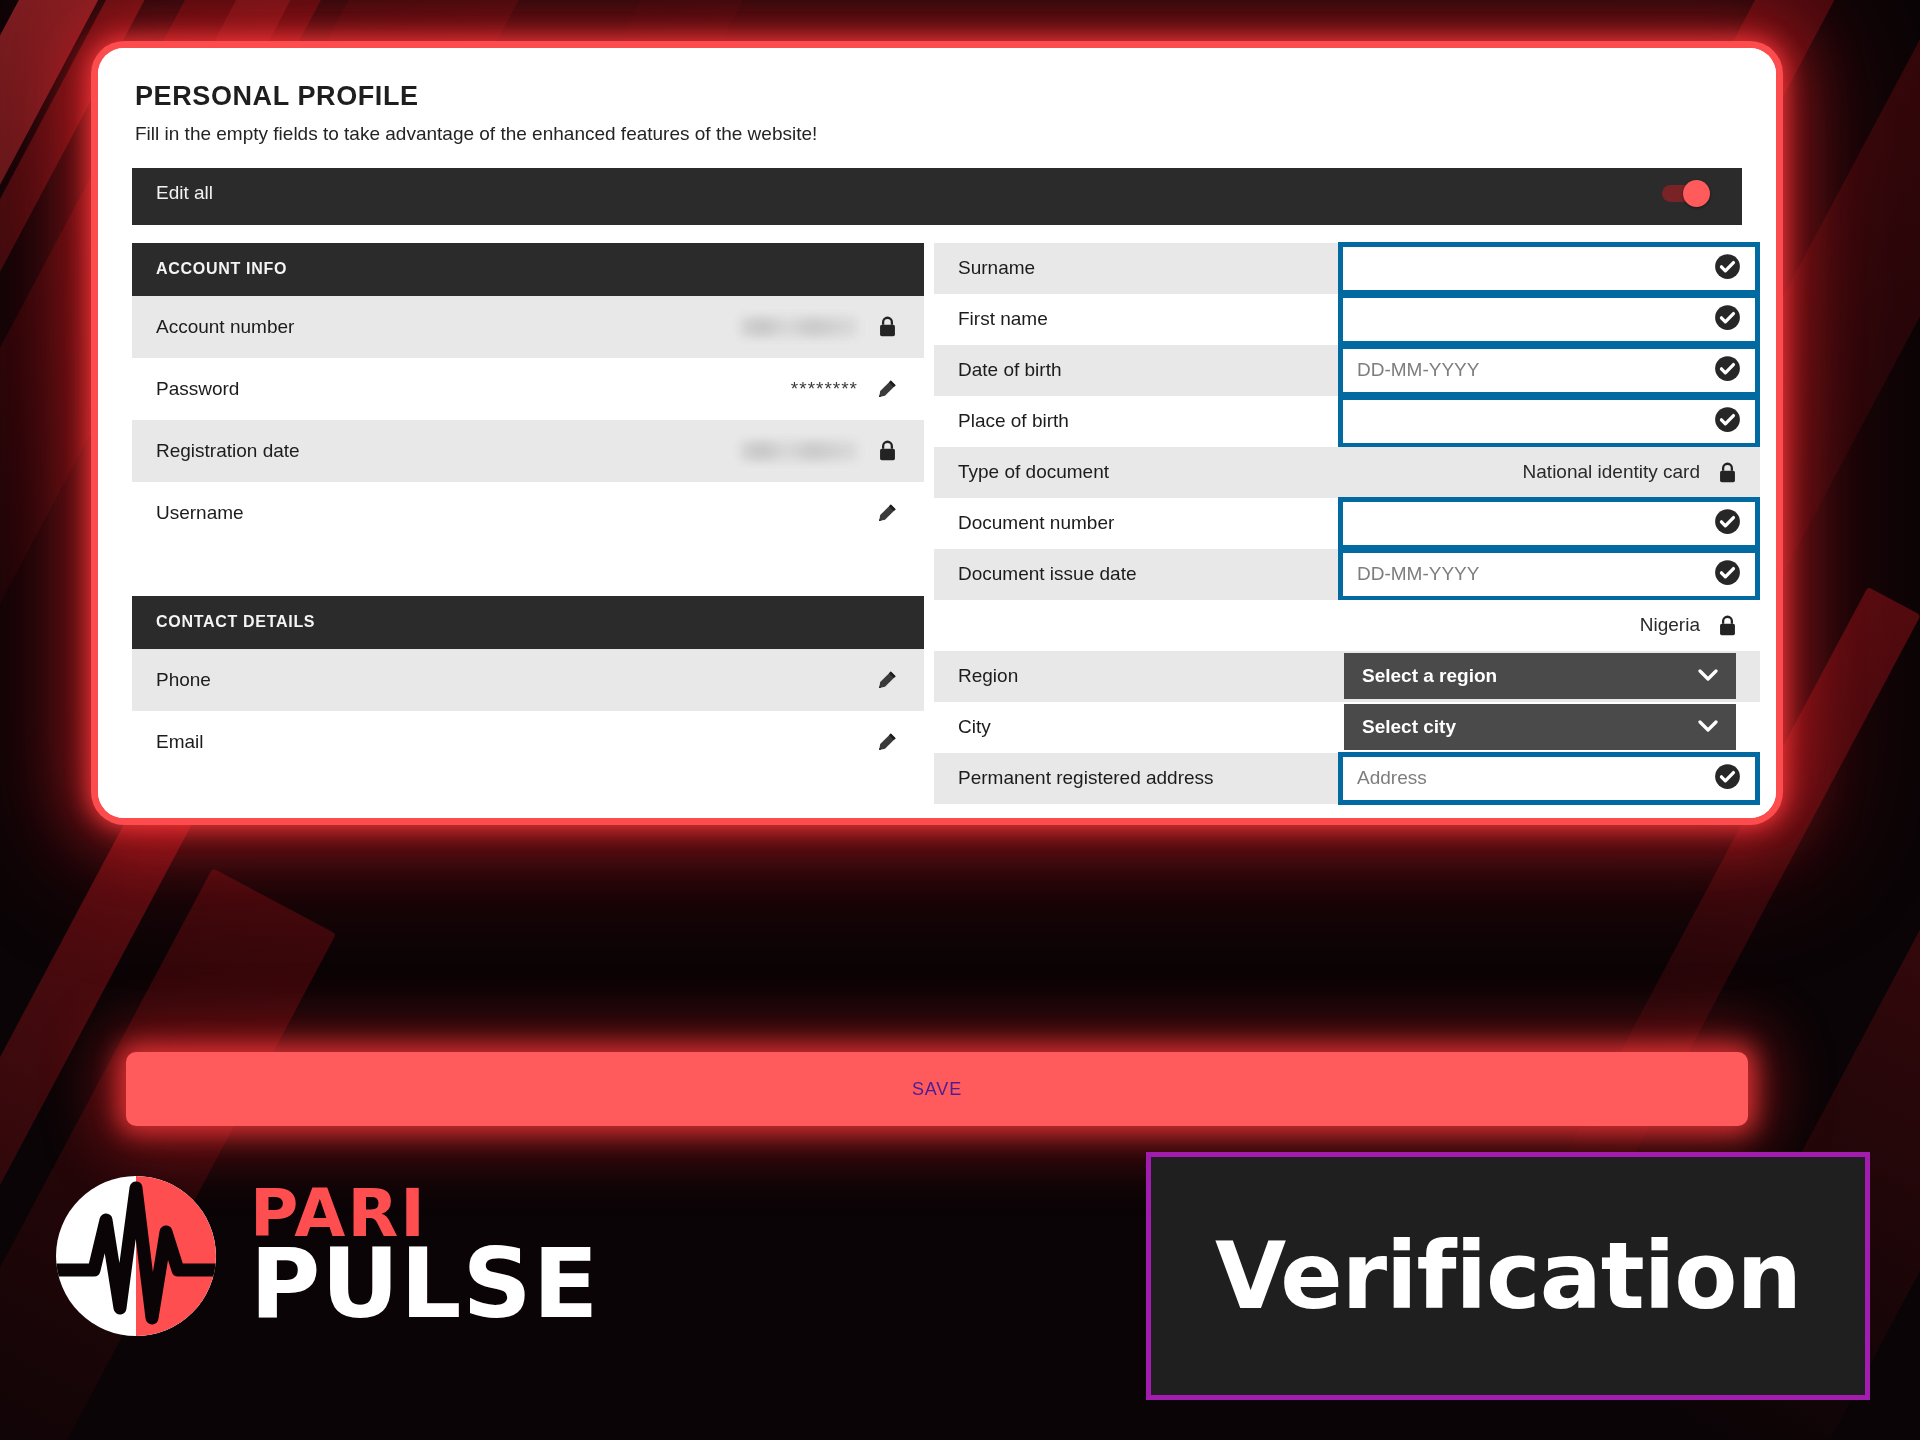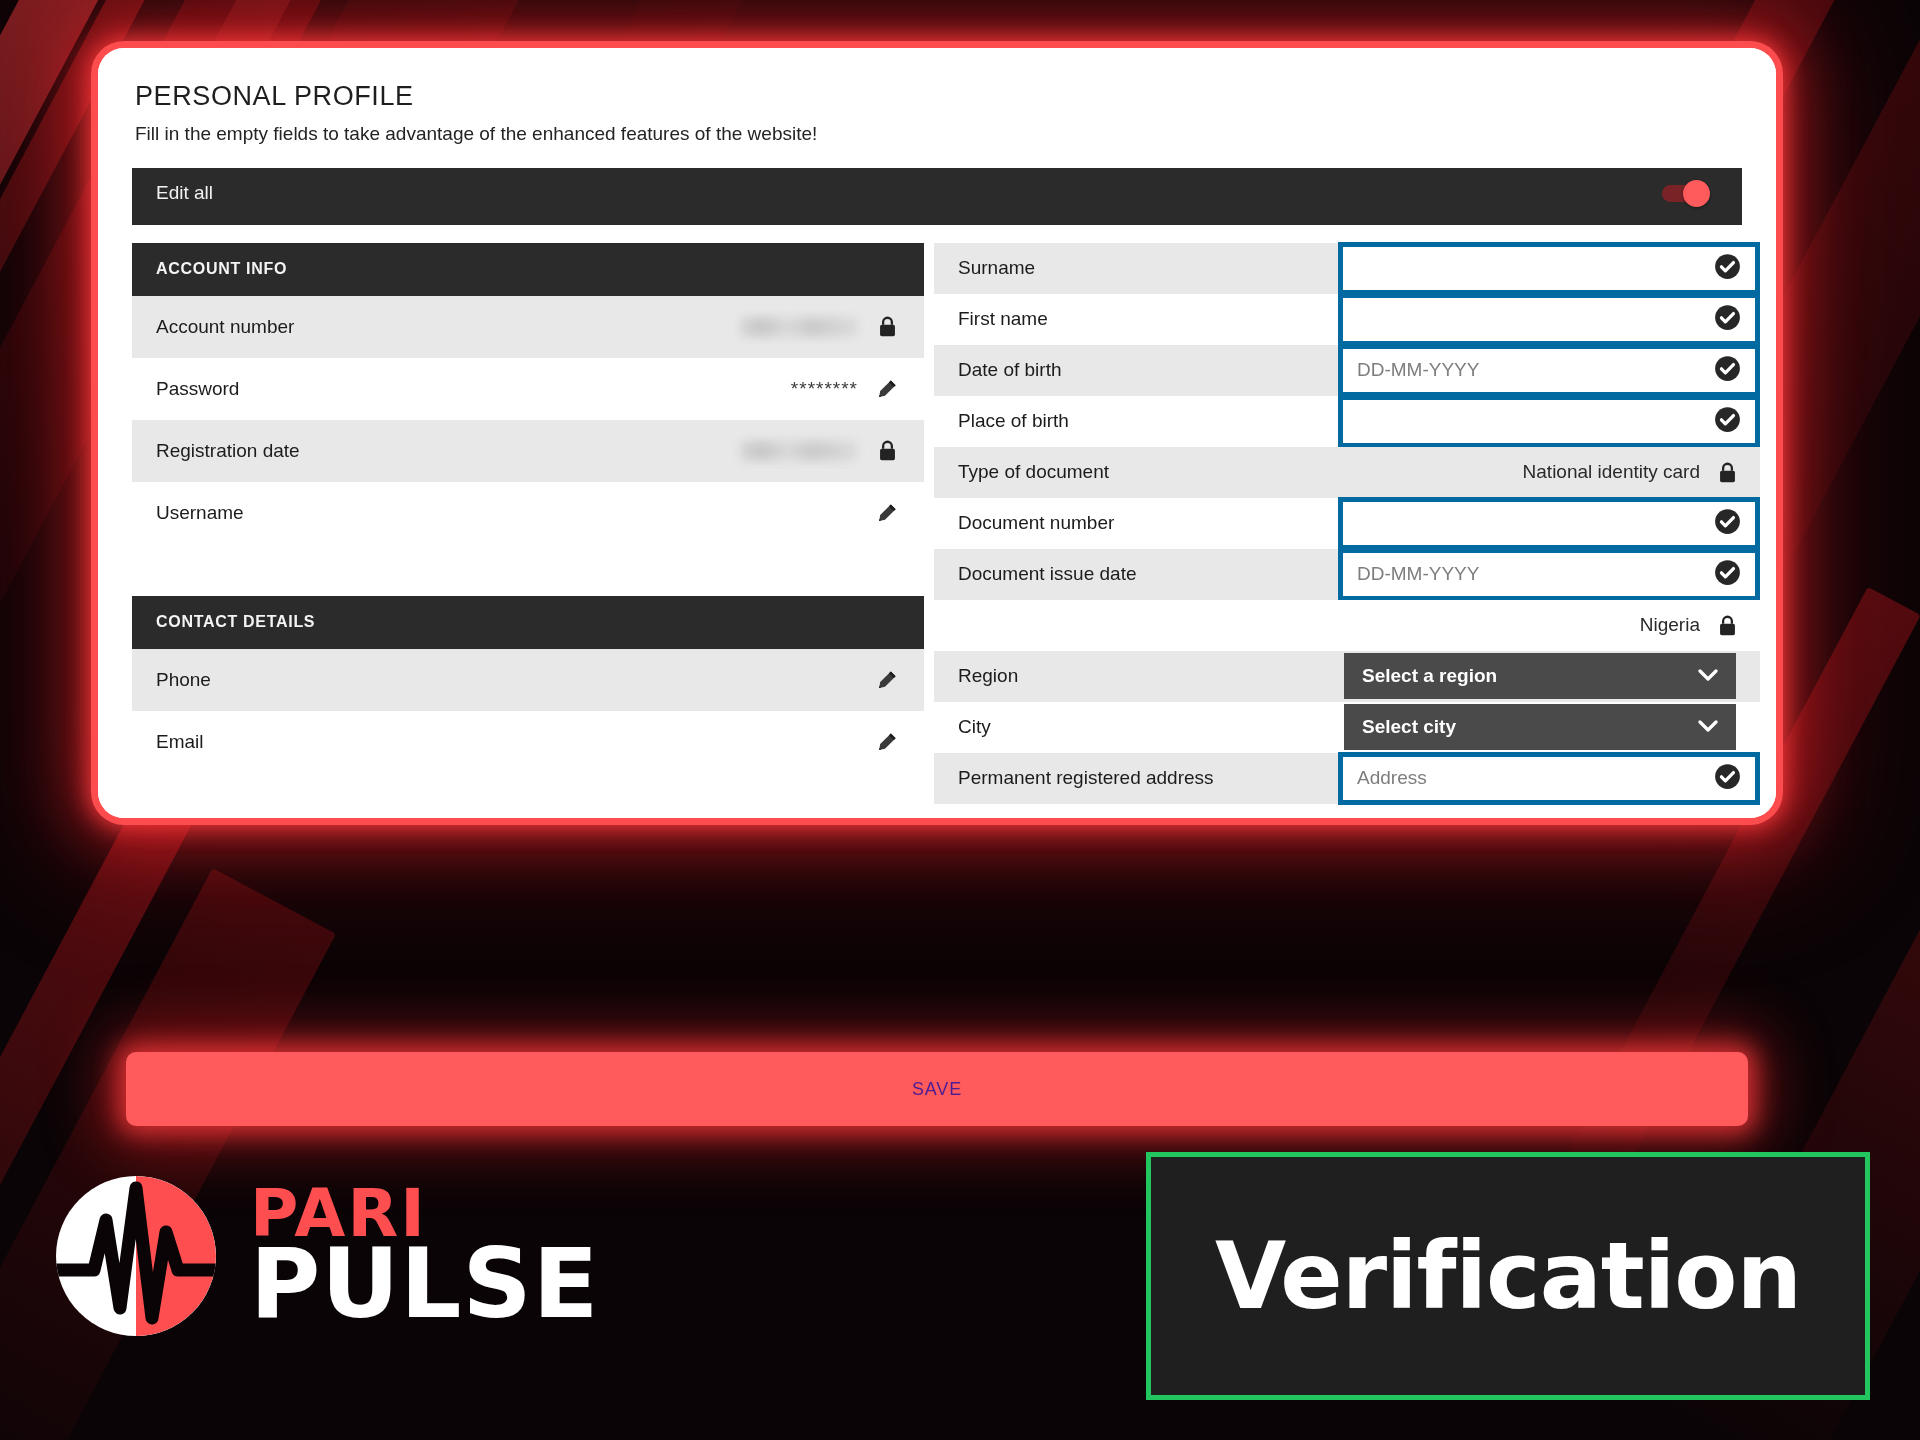--- a/index.html
+++ b/index.html
@@ -59,21 +59,21 @@
     border-radius: 26px;
     background: #ffffff;
     overflow: hidden;
     padding: 34px 34px 0 34px;
   }
 
   .page-title {
     font-size: 27px;
     letter-spacing: 0.6px;
     color: #1e1e1e;
-    font-weight: 400;
+    font-weight: 700;
     line-height: 1.1;
     margin-left: 3px;
   }
   .page-subtitle {
     font-size: 19px;
     color: #242424;
     margin-top: 11px;
     margin-left: 3px;
     font-weight: 400;
   }
@@ -306,21 +306,21 @@
   }
 
   
   #verification-badge {
     position: absolute;
     left: 1146px;
     top: 1152px;
     width: 724px;
     height: 248px;
     background: #1f1f1f;
-    border: 5px solid #22c55e;
+    border: 5px solid #a21caf;
     display: flex;
     align-items: center;
     justify-content: center;
   }
   .verif-text {
     color: #ffffff;
     font-size: 92px;
     font-weight: 700;
     letter-spacing: -1px;
     font-family: "DejaVu Sans", sans-serif;

